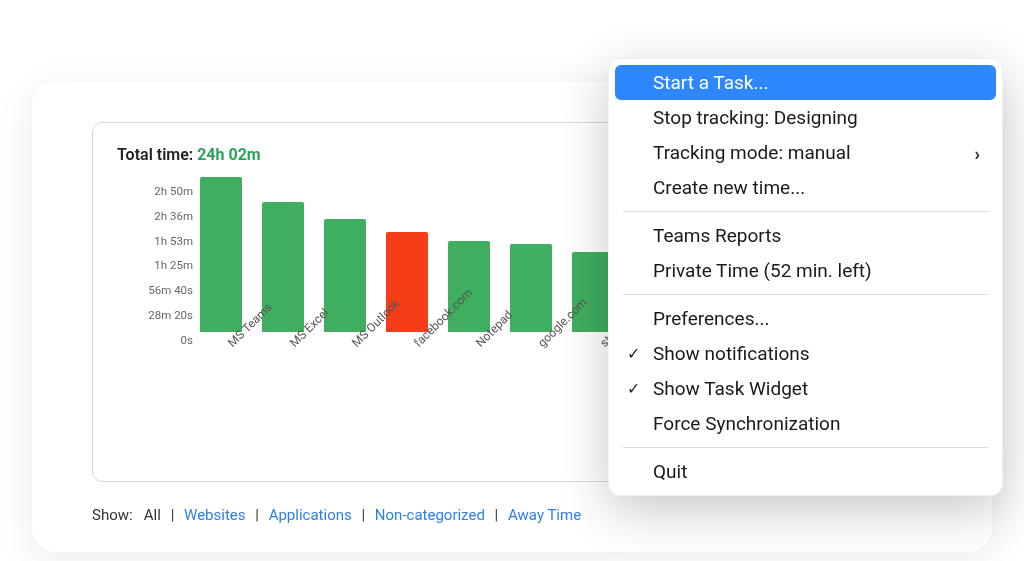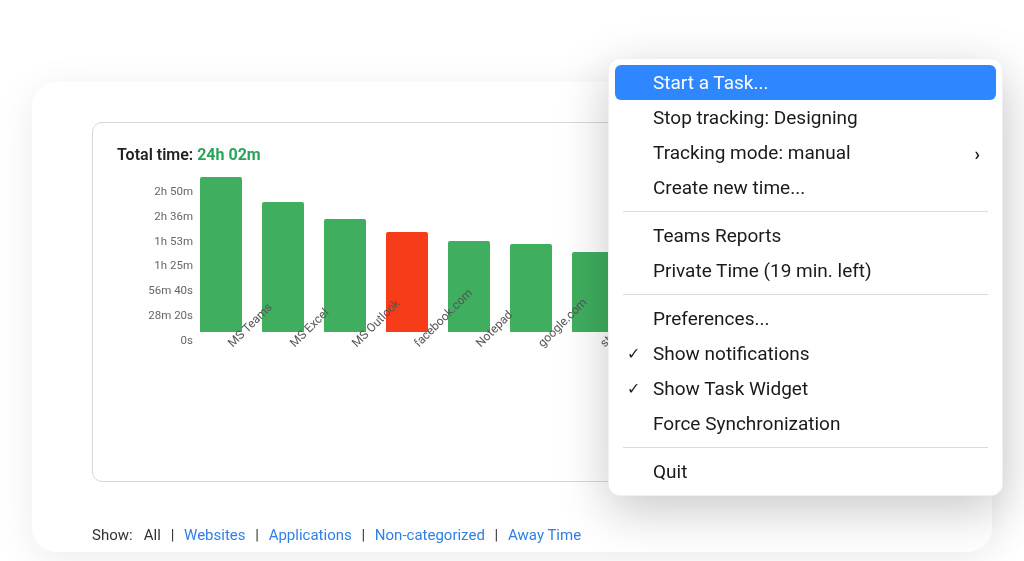--- a/index.html
+++ b/index.html
@@ -84,21 +84,21 @@
     transform: rotate(-45deg);
     transform-origin: top right;
     white-space: nowrap;
     position: relative;
     top: 8px;
     right: -4px;
     text-align: right;
     width: 0;
   }
   .filter-row {
-    margin-top: 44px;
+    margin-top: 24px;
     font-size: 15px;
     color: #333;
   }
   .filter-row .lbl { color: #333; }
   .filter-row .active { color: #333; }
   .filter-row .link { color: #2f7fe6; cursor: pointer; }
   .filter-row .sep { color: #333; margin: 0 6px; }
 
   
   .menu {
@@ -228,21 +228,21 @@
     <span class="chevron">›</span>
   </div>
   <div class="menu-item">
     <span>Create new time...</span>
   </div>
   <div class="menu-sep"></div>
   <div class="menu-item">
     <span>Teams Reports</span>
   </div>
   <div class="menu-item">
-    <span>Private Time (19 min. left)</span>
+    <span>Private Time (52 min. left)</span>
   </div>
   <div class="menu-sep"></div>
   <div class="menu-item">
     <span>Preferences...</span>
   </div>
   <div class="menu-item">
     <span class="check">✓</span>
     <span>Show notifications</span>
   </div>
   <div class="menu-item">

